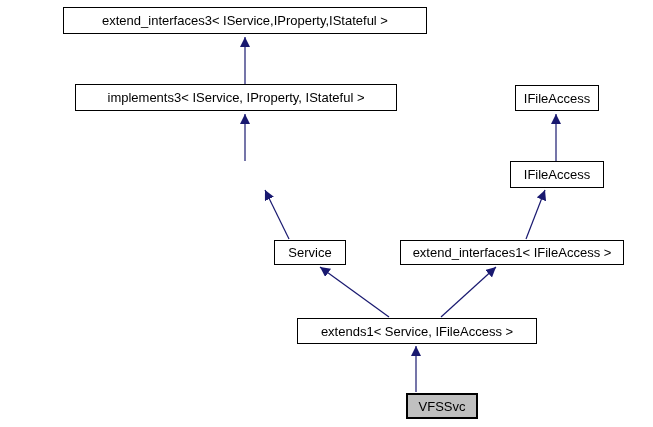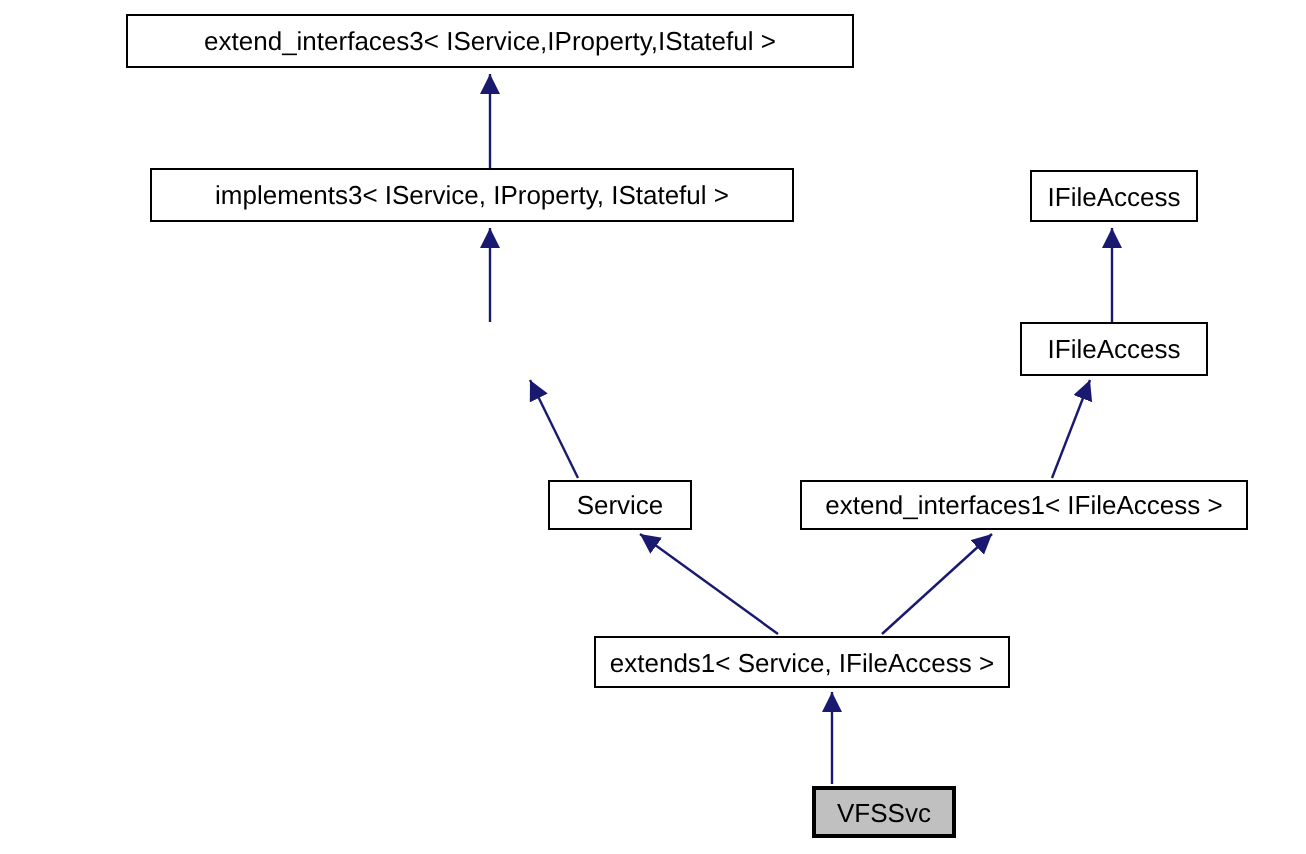--- a/index.html
+++ b/index.html
@@ -47,21 +47,21 @@
     margin-left: 26px;
   }
   
   .n-extend_interfaces3 { left: 63px;  top: 7px;   width: 364px; height: 27px; }
   .n-implements3        { left: 75px;  top: 84px;  width: 322px; height: 27px; }
   .n-common_messaging   { left: 5px;   top: 161px; width: 480px; height: 27px; }
   .n-iinterface         { left: 515px; top: 85px;  width: 84px;  height: 26px; }
   .n-ifileaccess        { left: 510px; top: 161px; width: 94px;  height: 27px; }
   .n-service            { left: 274px; top: 240px; width: 72px;  height: 25px; }
   .n-extend_interfaces1 { left: 400px; top: 240px; width: 224px; height: 25px; }
-  .n-extends1           { left: 297px; top: 318px; width: 208px; height: 26px; }
+  .n-extends1           { left: 297px; top: 318px; width: 240px; height: 26px; }
   .n-vfssvc             { left: 380px; top: 393px; width: 72px;  height: 26px; }
 </style>
 </head>
 <body>
 
 <div class="canvas">
 
   <svg class="edges" width="653" height="427" viewBox="0 0 653 427" xmlns="http://www.w3.org/2000/svg">
     <defs>
       <marker id="arrowhead" markerUnits="userSpaceOnUse" markerWidth="14" markerHeight="14" refX="10" refY="5" orient="auto">

